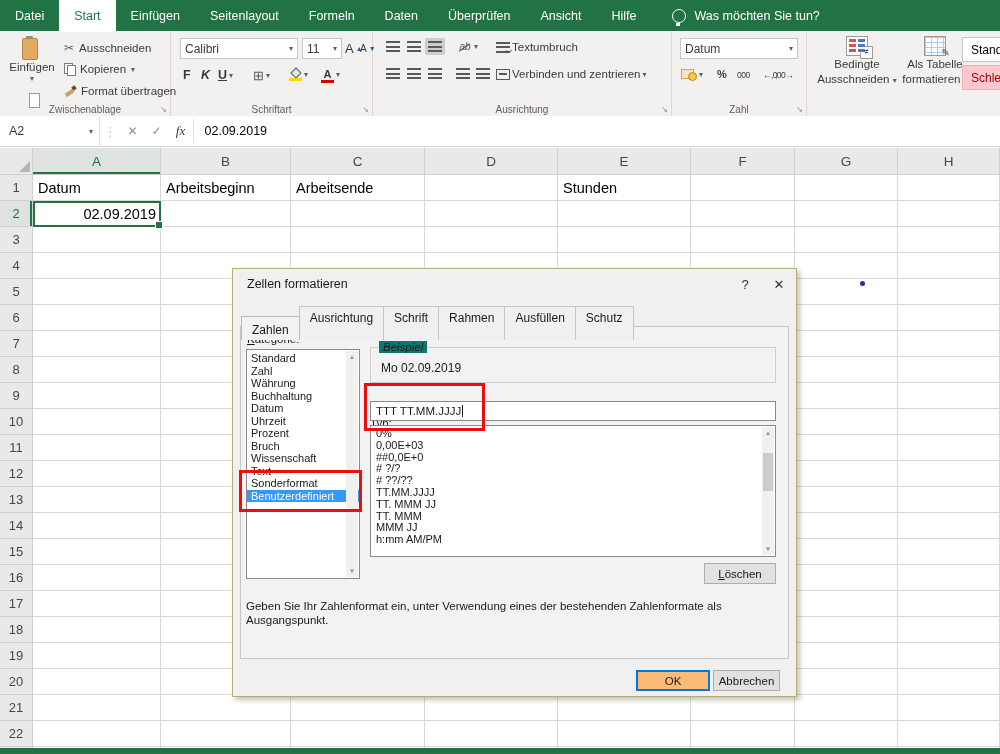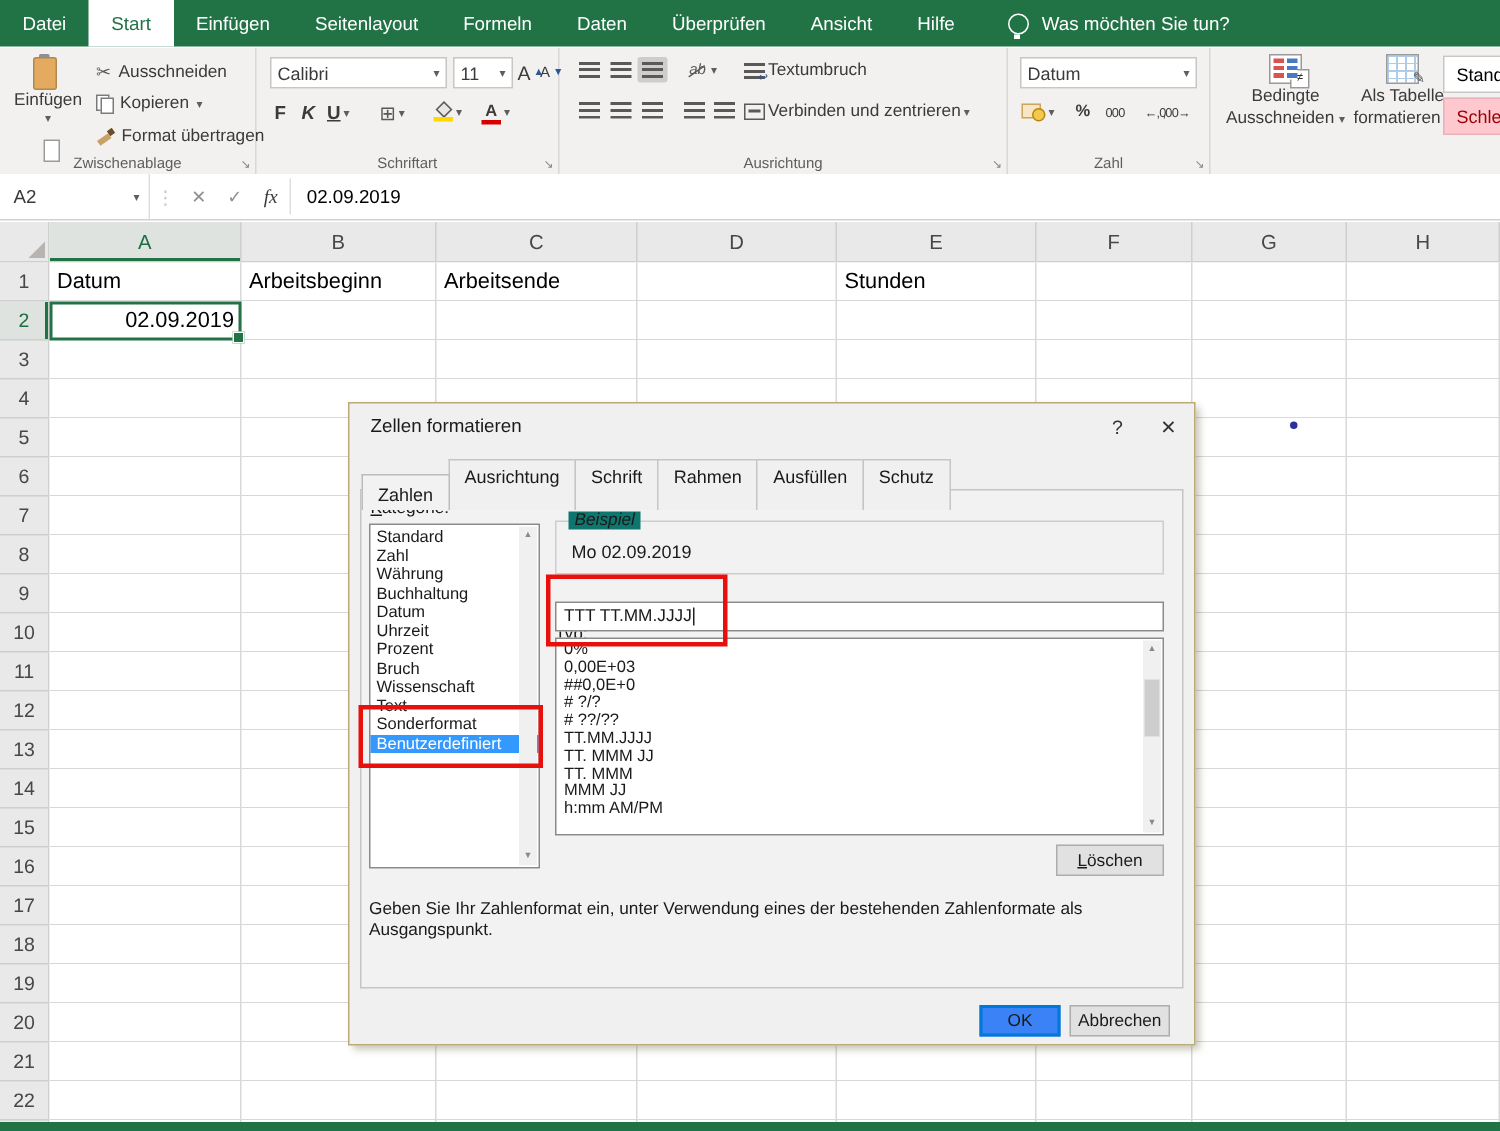--- a/index.html
+++ b/index.html
@@ -138,21 +138,21 @@
   .groupbox .gval{position:absolute;left:10px;top:13px;font-size:12px;}
   .typinput{position:absolute;left:137px;top:132px;width:406px;height:20px;background:#fff;border:1px solid #8a8a8a;display:flex;align-items:center;padding-left:5px;font-size:11.5px;box-sizing:border-box;z-index:2;}
   .caret{width:1px;height:12px;background:#222;margin-left:1px;}
   .fmtlist{position:absolute;left:137px;top:156px;width:406px;height:132px;background:#fff;border:1px solid #8a8a8a;font-size:11px;box-sizing:border-box;padding:2px 0 0 5px;z-index:1;}
   .fitem{line-height:11.8px;white-space:nowrap;}
   .redbox{position:absolute;border:3px solid #e8100c;z-index:5;pointer-events:none;}
   .red-cat{left:6px;top:201px;width:117px;height:36px;}
   .red-typ{left:131px;top:114px;width:115px;height:42px;}
   .dbtn{position:absolute;height:21px;background:#e1e1e1;border:1px solid #adadad;display:flex;align-items:center;justify-content:center;font-size:11.5px;box-sizing:border-box;}
   .btn-delete{left:471px;top:294px;width:72px;}
-  .btn-ok{left:420px;top:401px;width:54px;border:2px solid #0078d7;background:#3b82f6;}
+  .btn-ok{left:403px;top:401px;width:74px;border:2px solid #0078d7;background:#fdba74;}
   .btn-cancel{left:480px;top:401px;width:67px;}
   .hint{position:absolute;left:13px;top:330px;width:536px;font-size:11.5px;line-height:14px;}
 </style>
 </head>
 <body>
 
 <div class="screen">
 
   <div class="tabbar">
     <div class="rtab">Datei</div>

